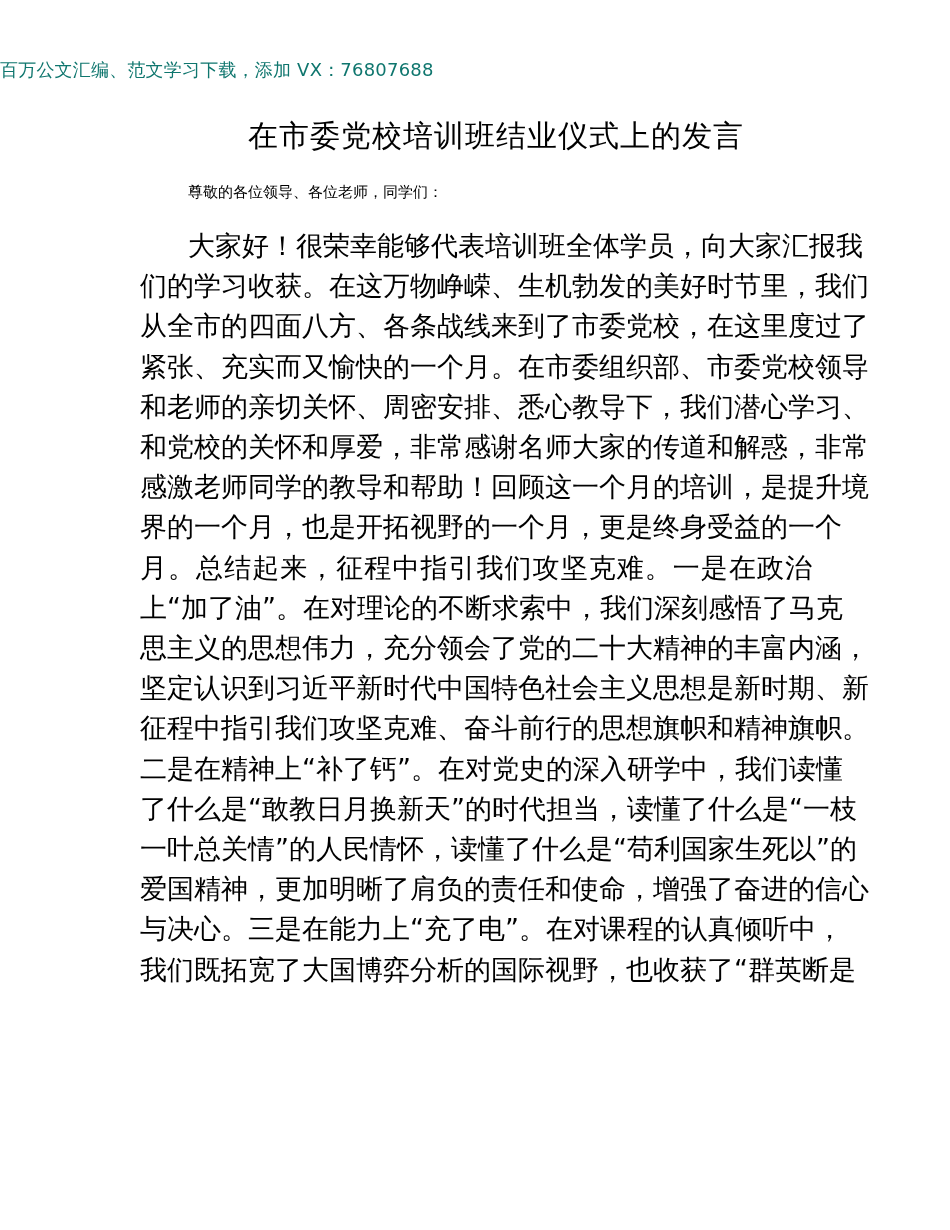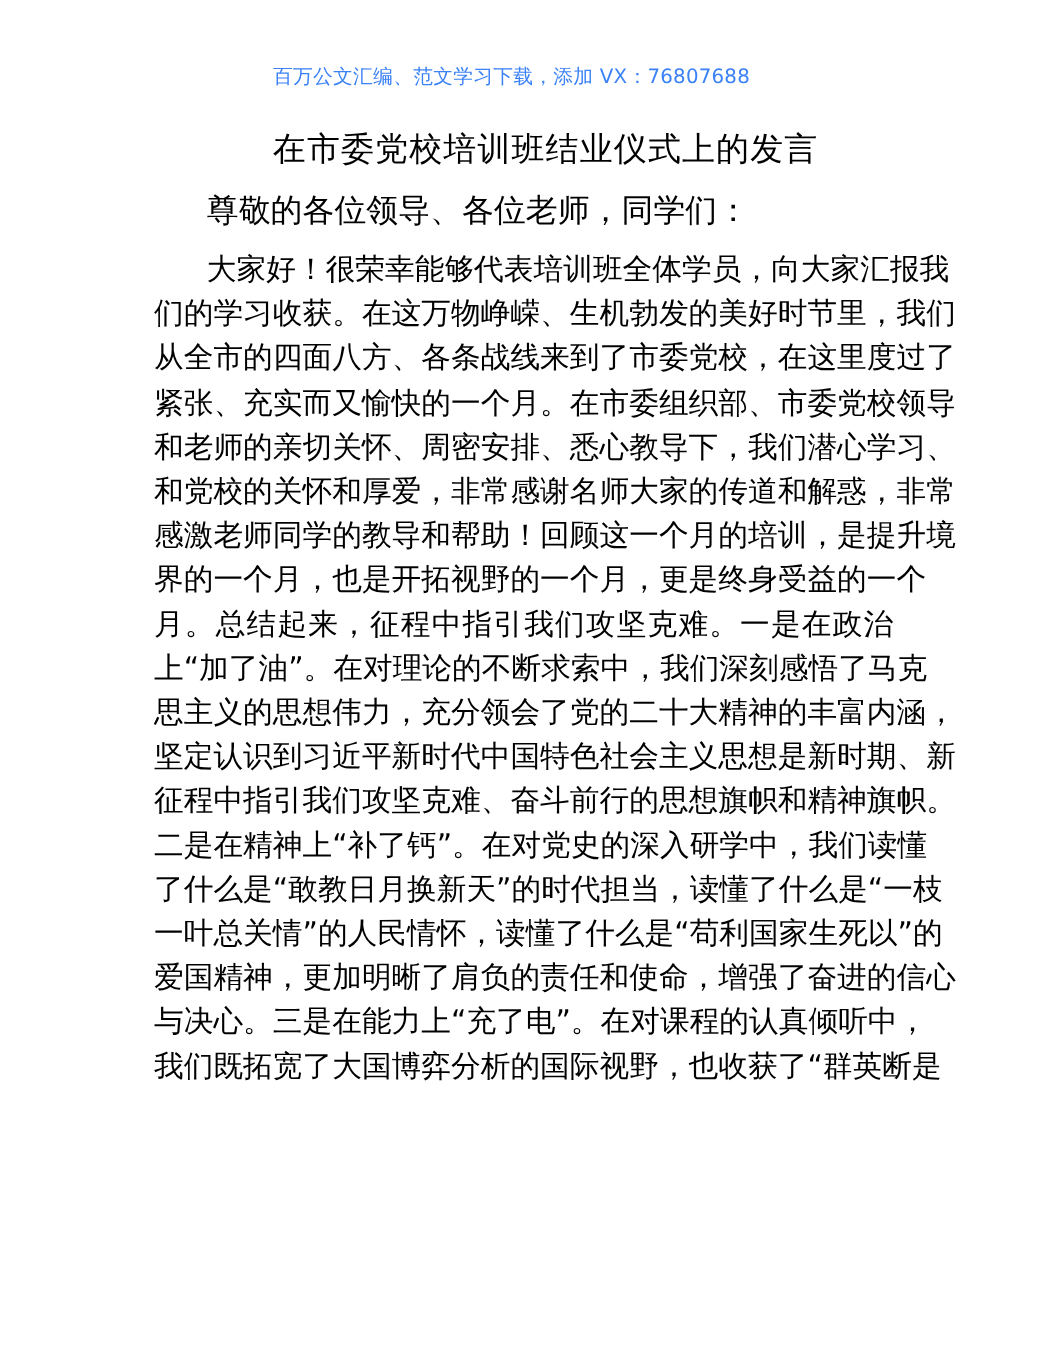--- a/index.html
+++ b/index.html
@@ -1,23 +1,23 @@
 <!DOCTYPE html>
 <html><head>
 <meta charset="utf-8">
 <style>
   html, body { margin: 0; padding: 0; background: #ffffff; }
   body { width: 950px; height: 1230px; position: relative; overflow: hidden;
          font-family: "DejaVu Sans", "Liberation Sans", sans-serif; color: #000; }
-  .watermark { position: absolute; top: 56px; left: 0; width: 930px; text-align: center;
-               font-size: 18px; line-height: 28px; color: #3b82f6; letter-spacing: 0.2px; }
+  .watermark { position: absolute; top: 56px; left: 0; width: 930px; 
+               font-size: 18px; line-height: 28px; color: #0f766e; letter-spacing: 0.2px; }
   .title { position: absolute; top: 114px; left: 0; width: 950px; text-align: center;
            font-size: 30px; line-height: 44px; letter-spacing: 1px; margin-left: 21px; }
   .page-body { position: absolute; left: 140px; width: 672px; top: 172px; }
-  .salutation { font-size: 29px; line-height: 40px; margin: 0; padding-left: 48px; white-space: nowrap; font-family: Liberation Serif, serif; }
+  .salutation { font-size: 15px; line-height: 40px; margin: 0; padding-left: 48px; white-space: nowrap; }
   .para { font-size: 27px; line-height: 40.2px; margin: 14px 0 0 0; text-align: justify; }
   .line { display: block; white-space: nowrap; text-align: justify; text-align-last: justify; }
   .line.first { padding-left: 48px; }
 </style>
 </head>
 <body>
 
 <div class="watermark">百万公文汇编、范文学习下载，添加 VX：76807688</div>
 
 <div class="title">在市委党校培训班结业仪式上的发言</div>

